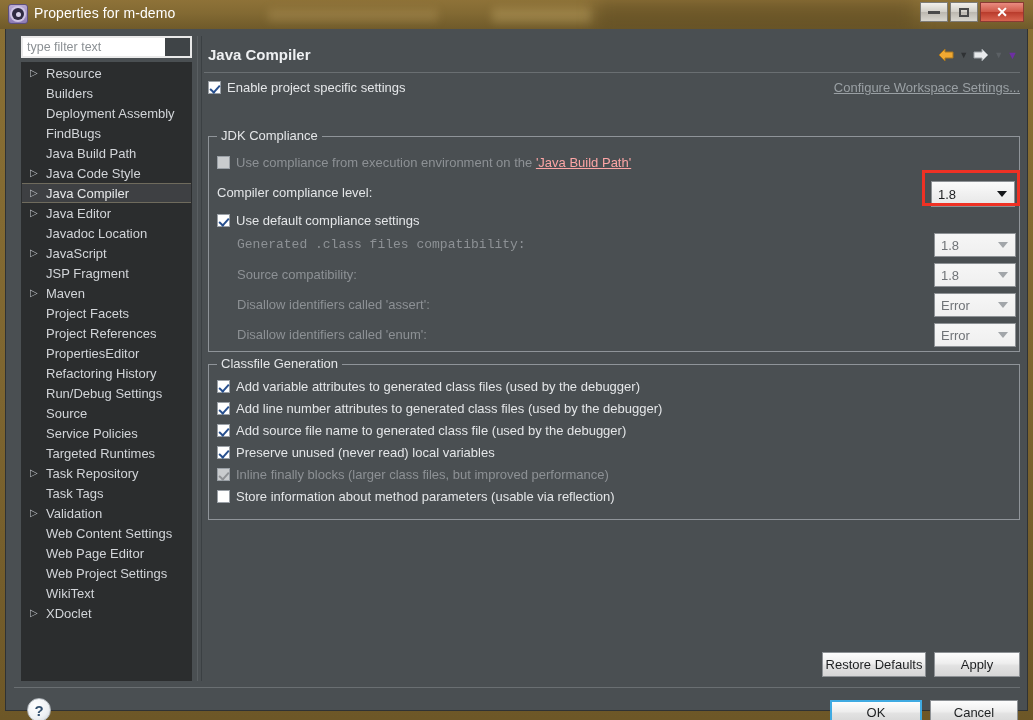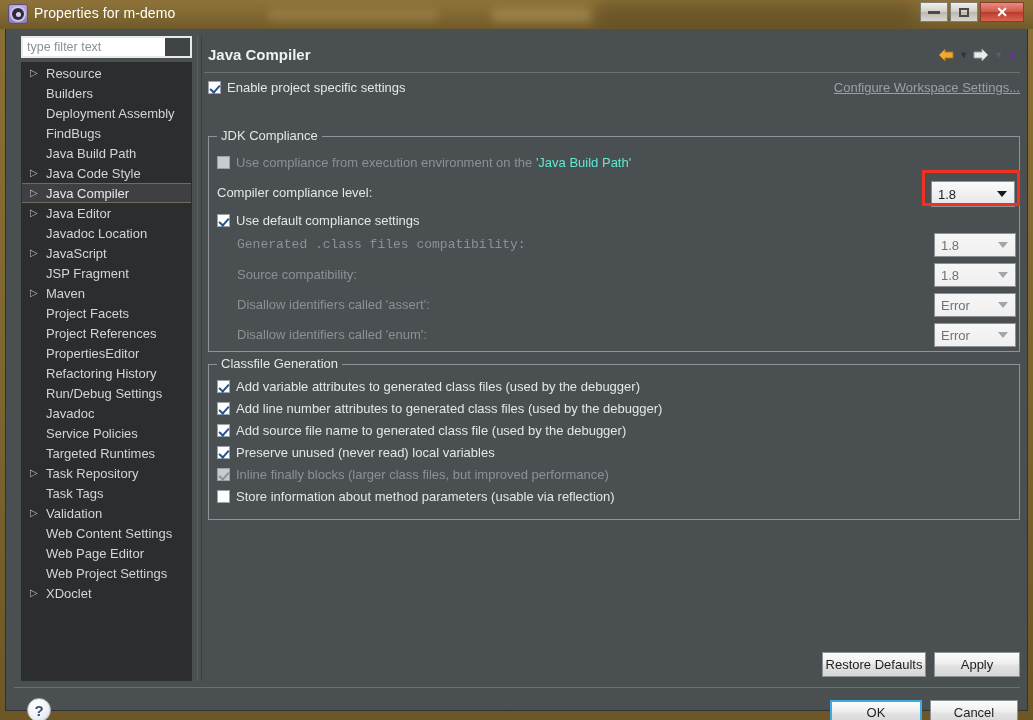--- a/index.html
+++ b/index.html
@@ -224,21 +224,21 @@
     padding: 0 4px;
     font-size: 13px; color: #e4e6e8;
     white-space: nowrap;
   }
   #grp-jdk { left: 6px; top: 100px; width: 812px; height: 216px; }
   #grp-class { left: 6px; top: 328px; width: 812px; height: 156px; }
 
   .row { position: absolute; display: flex; align-items: center; }
   .row-label { font-size: 13px; color: #e4e6e8; white-space: nowrap; }
   .row-label.dim { color: #8d9195; }
-  .ulink { color: #5eead4; }
+  .ulink { text-decoration: underline; color: #fca5a5; }
 
   
   .combo {
     position: absolute;
     width: 82px; height: 24px;
     box-sizing: border-box;
     background: linear-gradient(180deg,#fbfbfb 0%, #f0f0f0 50%, #e6e6e6 100%);
     border: 1px solid #8d9195;
     display: flex; align-items: center;
     padding-left: 6px;
@@ -396,21 +396,21 @@
           <div class="tree-item">
             <span class="twisty"></span>
             <span class="tlabel">Refactoring History</span>
           </div>
           <div class="tree-item">
             <span class="twisty"></span>
             <span class="tlabel">Run/Debug Settings</span>
           </div>
           <div class="tree-item">
             <span class="twisty"></span>
-            <span class="tlabel">Javadoc</span>
+            <span class="tlabel">Source</span>
           </div>
           <div class="tree-item">
             <span class="twisty"></span>
             <span class="tlabel">Service Policies</span>
           </div>
           <div class="tree-item">
             <span class="twisty"></span>
             <span class="tlabel">Targeted Runtimes</span>
           </div>
           <div class="tree-item">
@@ -429,20 +429,24 @@
             <span class="twisty"></span>
             <span class="tlabel">Web Content Settings</span>
           </div>
           <div class="tree-item">
             <span class="twisty"></span>
             <span class="tlabel">Web Page Editor</span>
           </div>
           <div class="tree-item">
             <span class="twisty"></span>
             <span class="tlabel">Web Project Settings</span>
+          </div>
+          <div class="tree-item">
+            <span class="twisty"></span>
+            <span class="tlabel">WikiText</span>
           </div>
           <div class="tree-item">
             <span class="twisty">▷</span>
             <span class="tlabel">XDoclet</span>
           </div>
         </div>
     </div>
 
     <div id="sash"></div>
 

